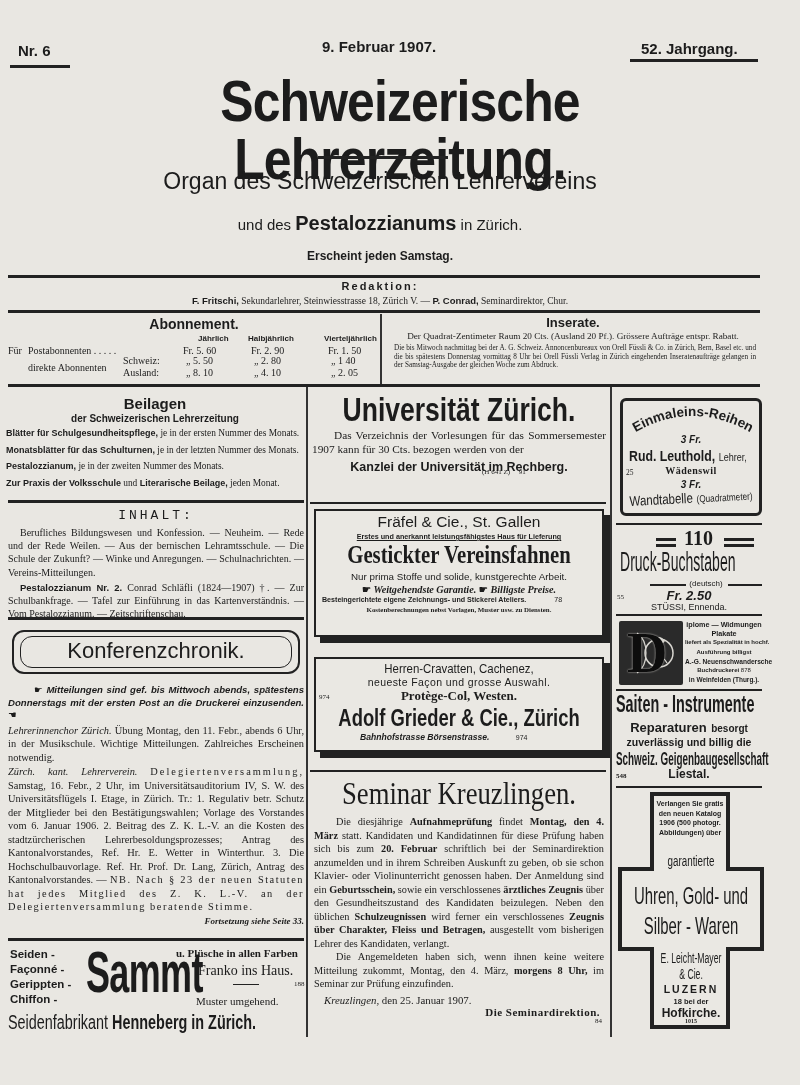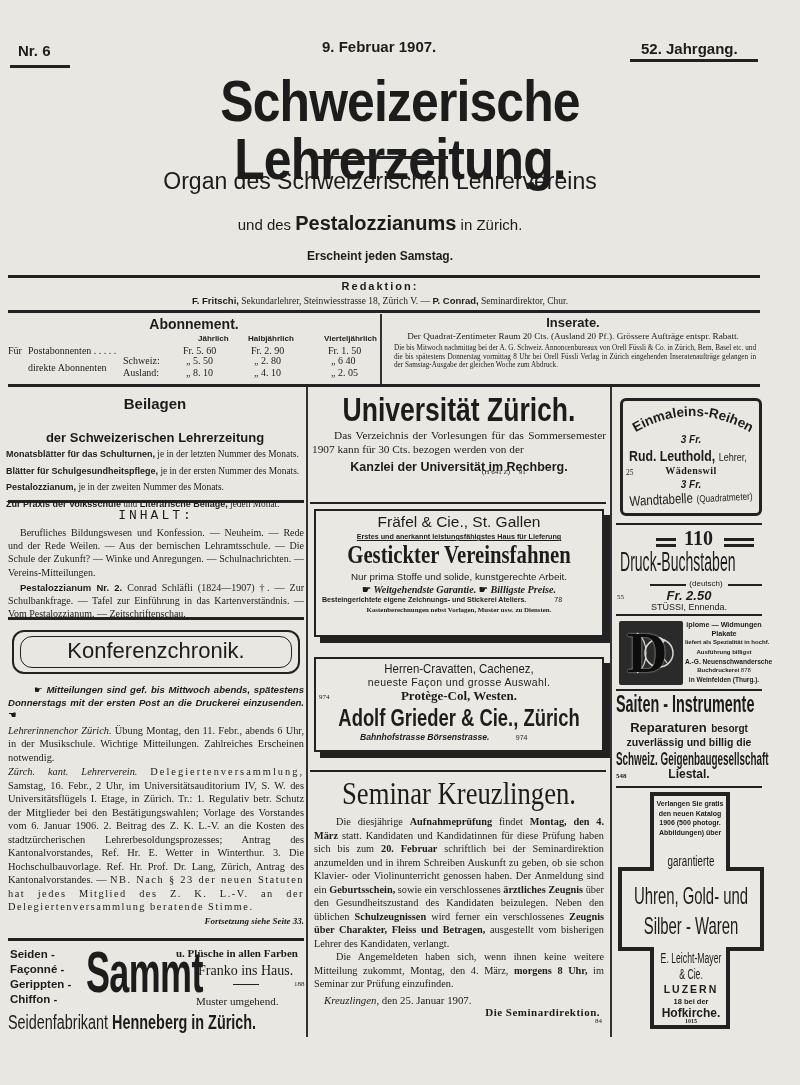--- a/index.html
+++ b/index.html
@@ -72,43 +72,43 @@
   <div class="abs" style="left:20px;top:31px;font-size:10px;">Postabonnenten . . . . .</div>
   <div class="abs" style="left:175px;top:31px;font-size:10px;">Fr. 5. 60</div>
   <div class="abs" style="left:243px;top:31px;font-size:10px;">Fr. 2. 90</div>
   <div class="abs" style="left:320px;top:31px;font-size:10px;">Fr. 1. 50</div>
 
   <div class="abs" style="left:20px;top:48px;font-size:10px;">direkte Abonnenten</div>
   <div class="abs" style="left:115px;top:41px;font-size:10px;">Schweiz:</div>
   <div class="abs" style="left:115px;top:53px;font-size:10px;">Ausland:</div>
   <div class="abs" style="left:178px;top:41px;font-size:10px;">„ 5. 50</div>
   <div class="abs" style="left:246px;top:41px;font-size:10px;">„ 2. 80</div>
-  <div class="abs" style="left:323px;top:41px;font-size:10px;">„ 6 40</div>
+  <div class="abs" style="left:323px;top:41px;font-size:10px;">„ 1 40</div>
   <div class="abs" style="left:178px;top:53px;font-size:10px;">„ 8. 10</div>
   <div class="abs" style="left:246px;top:53px;font-size:10px;">„ 4. 10</div>
   <div class="abs" style="left:323px;top:53px;font-size:10px;">„ 2. 05</div>
 </section>
 <div class="vrule" style="left:380px;top:314px;height:70px;"></div>
 
 <section class="abs" style="left:386px;top:314px;width:374px;height:68px;">
   <div class="abs b sans center" style="left:0;width:374px;top:1px;font-size:13px;">Inserate.</div>
   <div class="abs center" style="left:0;width:374px;top:17px;font-size:9.2px;">Der Quadrat-Zentimeter Raum 20 Cts. (Ausland 20 Pf.).   Grössere Aufträge entspr. Rabatt.</div>
   <div class="abs" style="left:8px;width:362px;top:30px;font-size:7.2px;line-height:8.6px;text-align:justify;">Die bis Mitwoch nachmittag bei der A. G. Schweiz. Annoncenbureaux von Orell Füssli &amp; Co. in Zürich, Bern, Basel etc. und die bis spätestens Donnerstag vormittag 8 Uhr bei Orell Füssli Verlag in Zürich eingehenden Inseratenaufträge gelangen in der Samstag-Ausgabe der gleichen Woche zum Abdruck.</div>
 </section>
 <div class="rule" style="left:8px;top:384px;width:752px;height:3px;"></div>
 
 <div class="vrule" style="left:306px;top:387px;height:650px;"></div>
 <div class="vrule" style="left:610px;top:387px;height:650px;"></div>
 
 <section class="abs" style="left:6px;top:390px;width:298px;">
   <div class="b sans center" style="font-size:15px;margin-top:5px;">Beilagen</div>
-  <div class="b sans center" style="font-size:13px;margin-top:18px;">der Schweizerischen Lehrerzeitung</div>
+  <div class="b sans center" style="font-size:10px;margin-top:1px;">der Schweizerischen Lehrerzeitung</div>
   <div style="font-size:9.4px;line-height:16.5px;margin-top:1px;white-space:nowrap;">
+    <div><span class="b sans" style="font-size:9px;">Blätter für Schulgesundheitspflege,</span> <span>je in der ersten Nummer des Monats.</span></div>
     <div><span class="b sans" style="font-size:9px;">Monatsblätter für das Schulturnen,</span> <span>je in der letzten Nummer des Monats.</span></div>
-    <div><span class="b sans" style="font-size:9px;">Blätter für Schulgesundheitspflege,</span> <span>je in der ersten Nummer des Monats.</span></div>
     <div><span class="b sans" style="font-size:9px;">Pestalozzianum,</span> <span>je in der zweiten Nummer des Monats.</span></div>
     <div><span class="b sans" style="font-size:9px;">Zur Praxis der Volksschule</span> <span>und</span> <span class="b sans" style="font-size:9px;">Literarische Beilage,</span> <span>jeden Monat.</span></div>
   </div>
 </section>
 <div class="rule" style="left:8px;top:500px;width:296px;height:3px;"></div>
 
 <section class="abs" style="left:8px;top:508px;width:296px;">
   <div class="center" style="font-size:13px;letter-spacing:3px;font-family:'Liberation Mono',monospace;">INHALT:</div>
   <div class="txt" style="font-size:10px;line-height:13.2px;margin-top:3px;text-indent:12px;">Berufliches Bildungswesen und Konfession. — Neuheim. — Rede und der Rede Weilen. — Aus der bernischen Lehramtsschule. — Die Schule der Zukunft? — Winke und Anregungen. — Schulnachrichten. — Vereins-Mitteilungen.</div>
   <div class="txt" style="font-size:10px;line-height:13.2px;margin-top:2px;text-indent:12px;">

